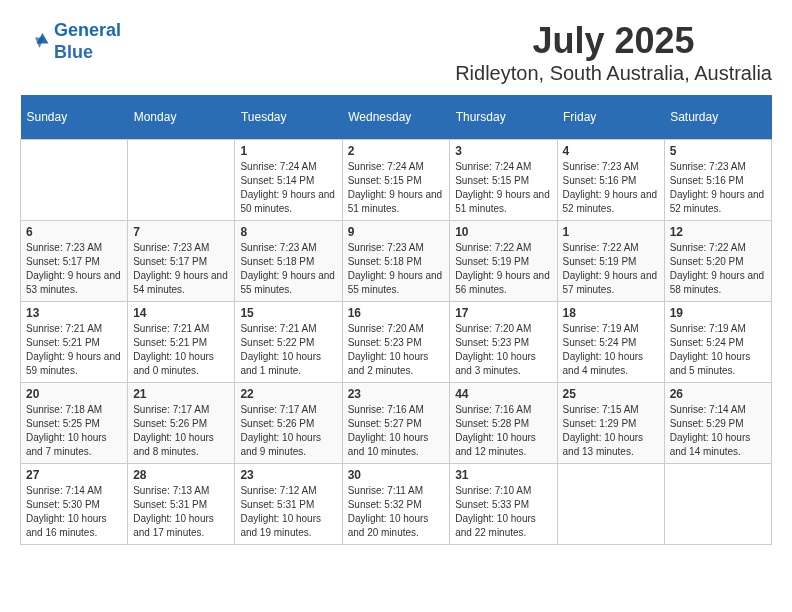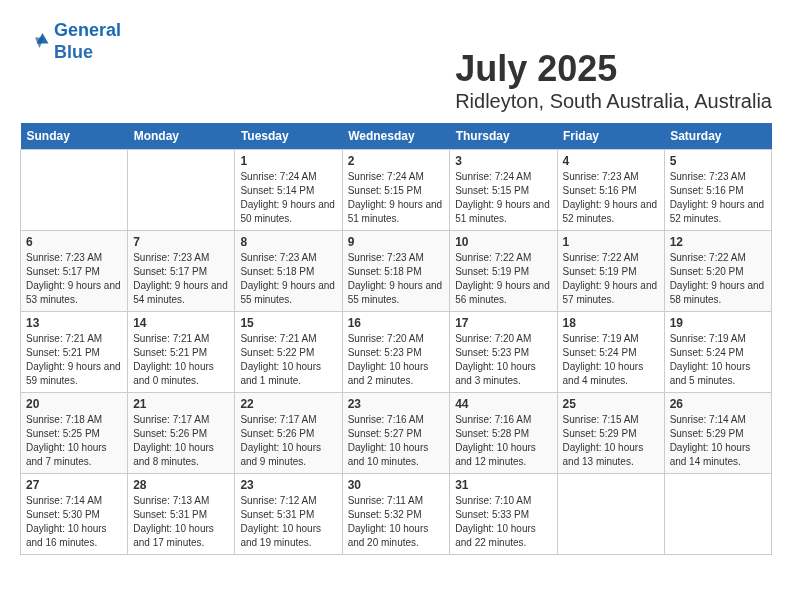--- a/index.html
+++ b/index.html
@@ -29,44 +29,43 @@
     }
     .logo-text span {
       color: #1a6bb5;
     }
     .logo-icon {
       width: 30px;
       height: 30px;
       margin-right: 4px;
     }
     .title-block {
-      text-align: left;
-      margin-top: 28px;
+      text-align: center;
     }
     .month-title {
       font-size: 36px;
       font-weight: bold;
       color: #333;
     }
     .location {
       font-size: 20px;
       color: #333;
     }
     table {
       width: 100%;
       border-collapse: collapse;
       font-size: 10.5px;
     }
     th {
       background-color: #2a6db5;
       color: #fff;
       text-align: left;
-      padding: 6px 6px;
+      padding: 15px 6px;
       font-size: 12px;
-      font-weight: bold;
+      font-weight: normal;
     }
     td {
       border: 1px solid #ccc;
       vertical-align: top;
       padding: 4px 5px;
       width: 108px;
       min-height: 70px;
       color: #333;
     }
     td.empty {
@@ -275,21 +274,21 @@
         </td>
         <td>
           <span class="day-num">44</span>
           <div class="day-detail" style="white-space: pre-line;">Sunrise: 7:16 AM
 Sunset: 5:28 PM
 Daylight: 10 hours and 12 minutes.</div>
         </td>
         <td>
           <span class="day-num">25</span>
           <div class="day-detail" style="white-space: pre-line;">Sunrise: 7:15 AM
-Sunset: 5:29 PM
+Sunset: 1:29 PM
 Daylight: 10 hours and 13 minutes.</div>
         </td>
         <td>
           <span class="day-num">26</span>
           <div class="day-detail" style="white-space: pre-line;">Sunrise: 7:14 AM
 Sunset: 5:29 PM
 Daylight: 10 hours and 14 minutes.</div>
         </td>
       </tr>
       <tr class="week-row">

